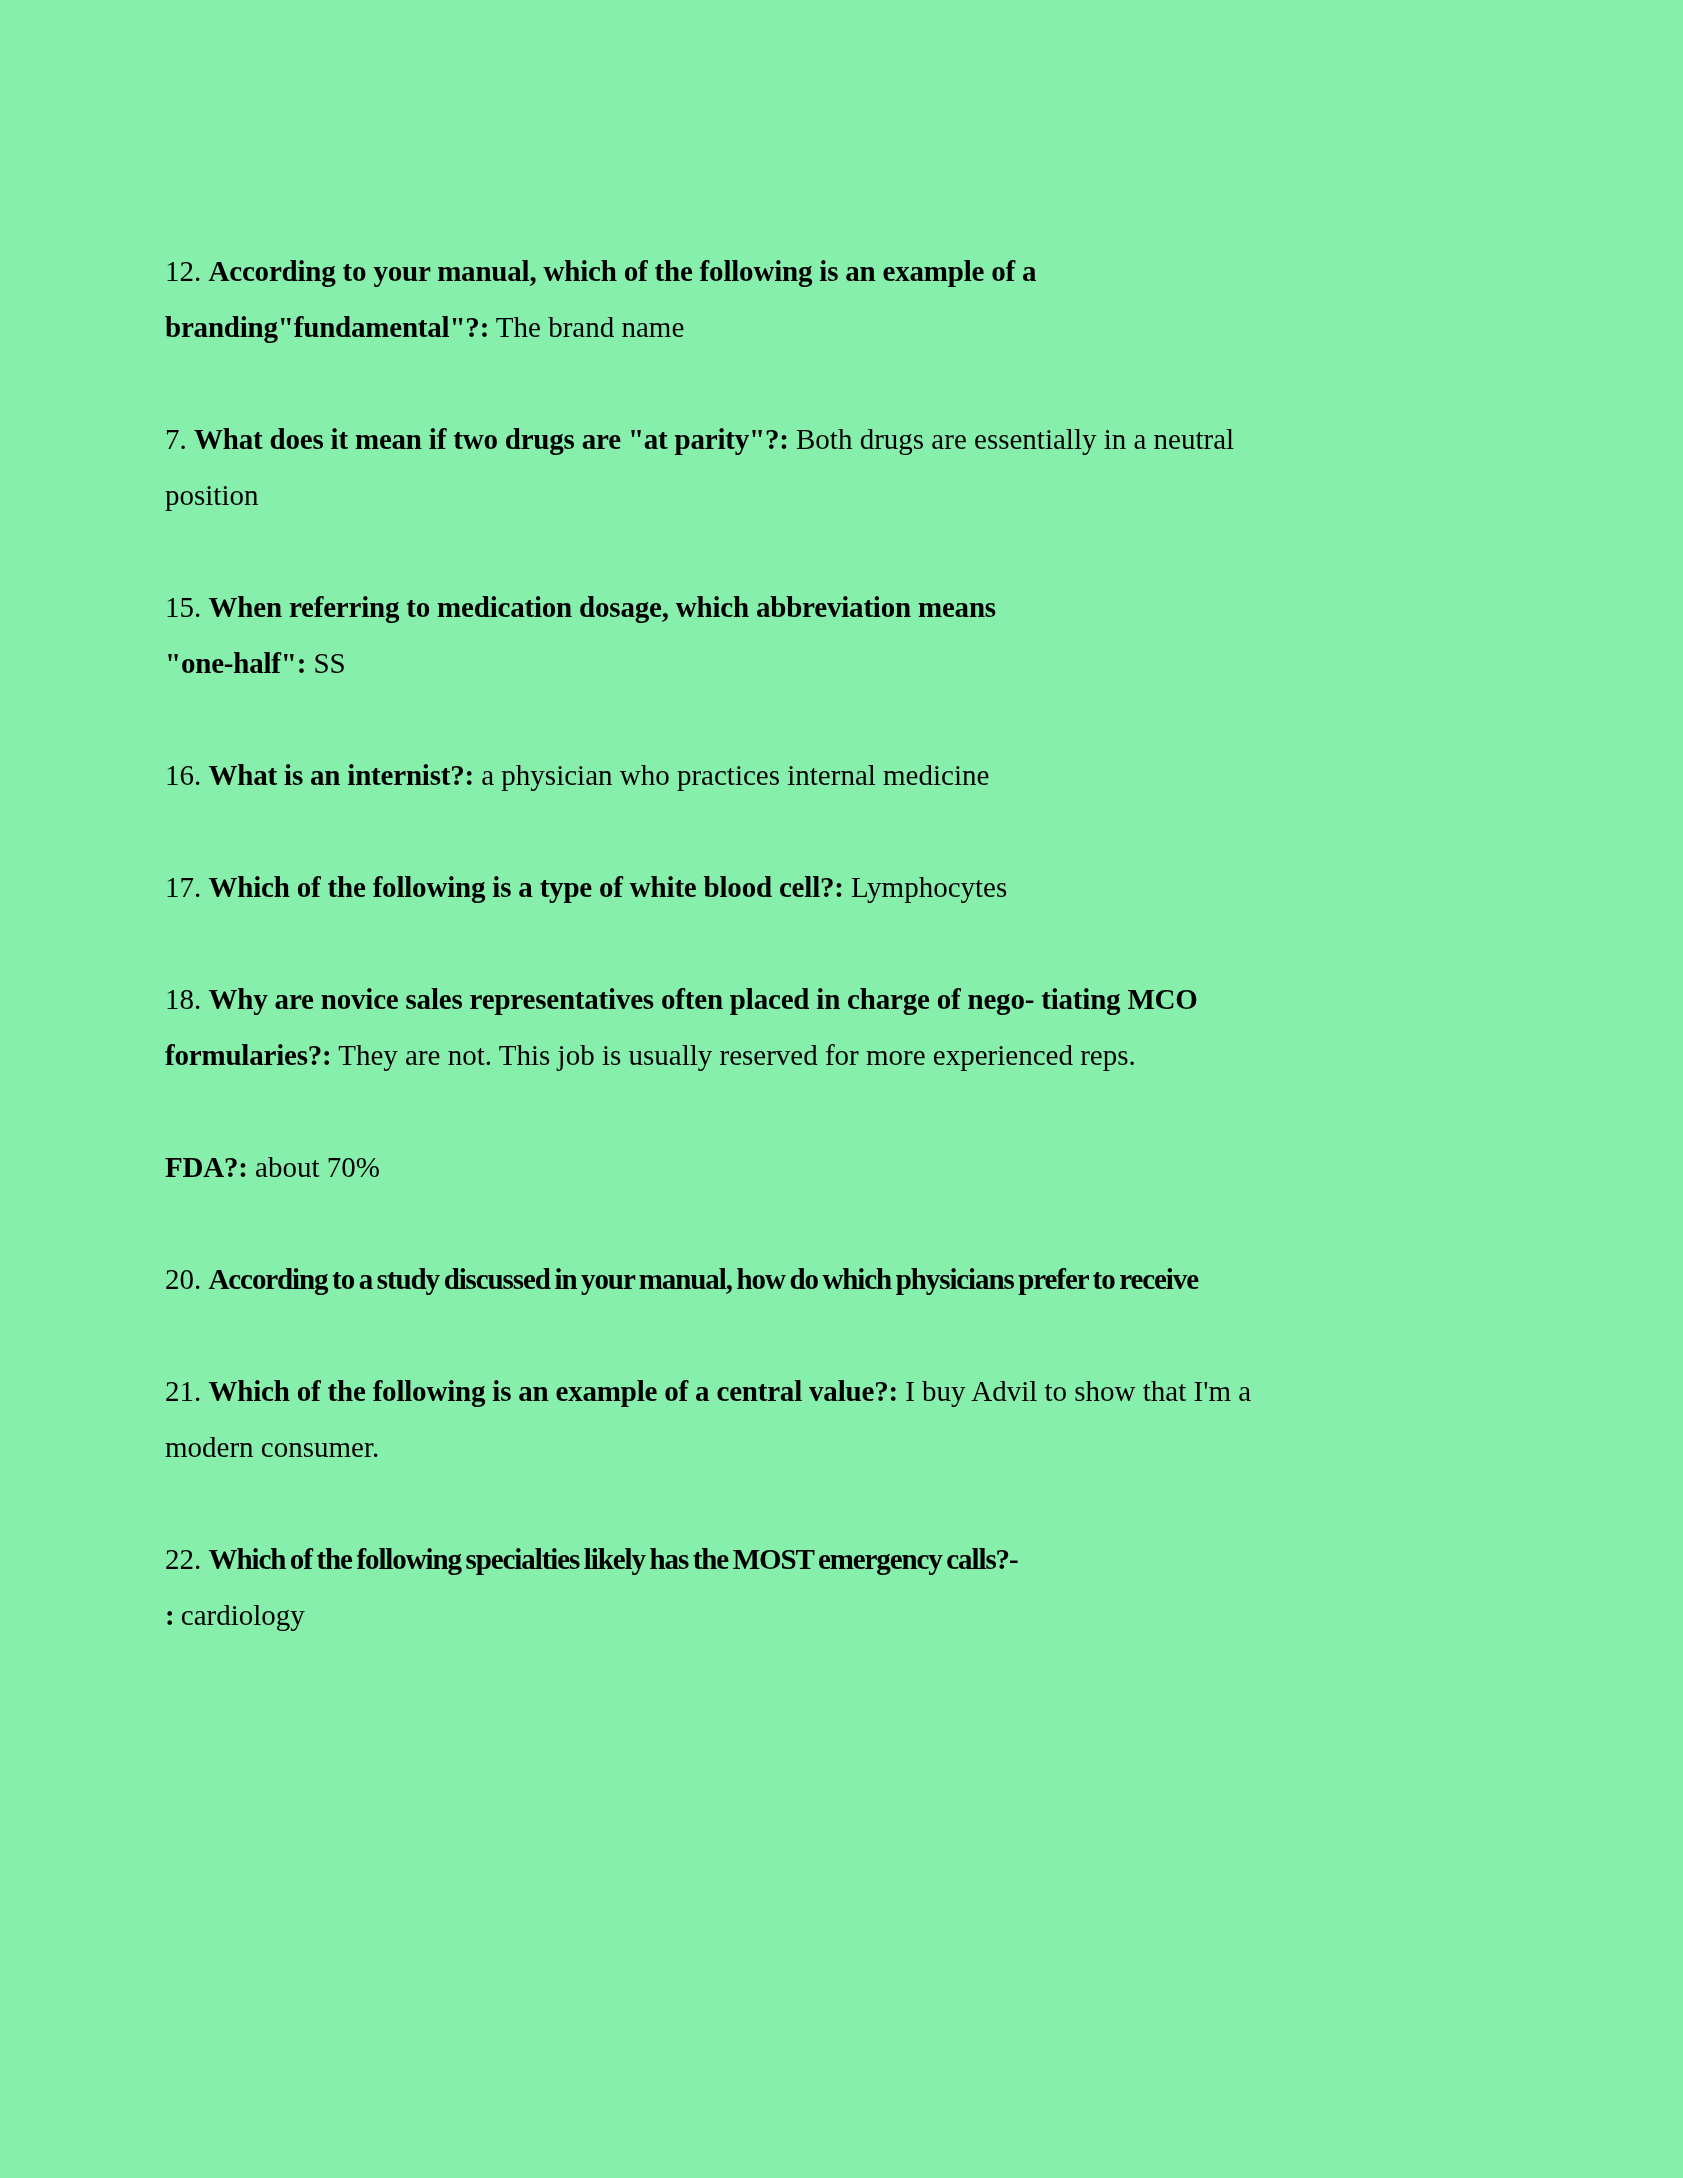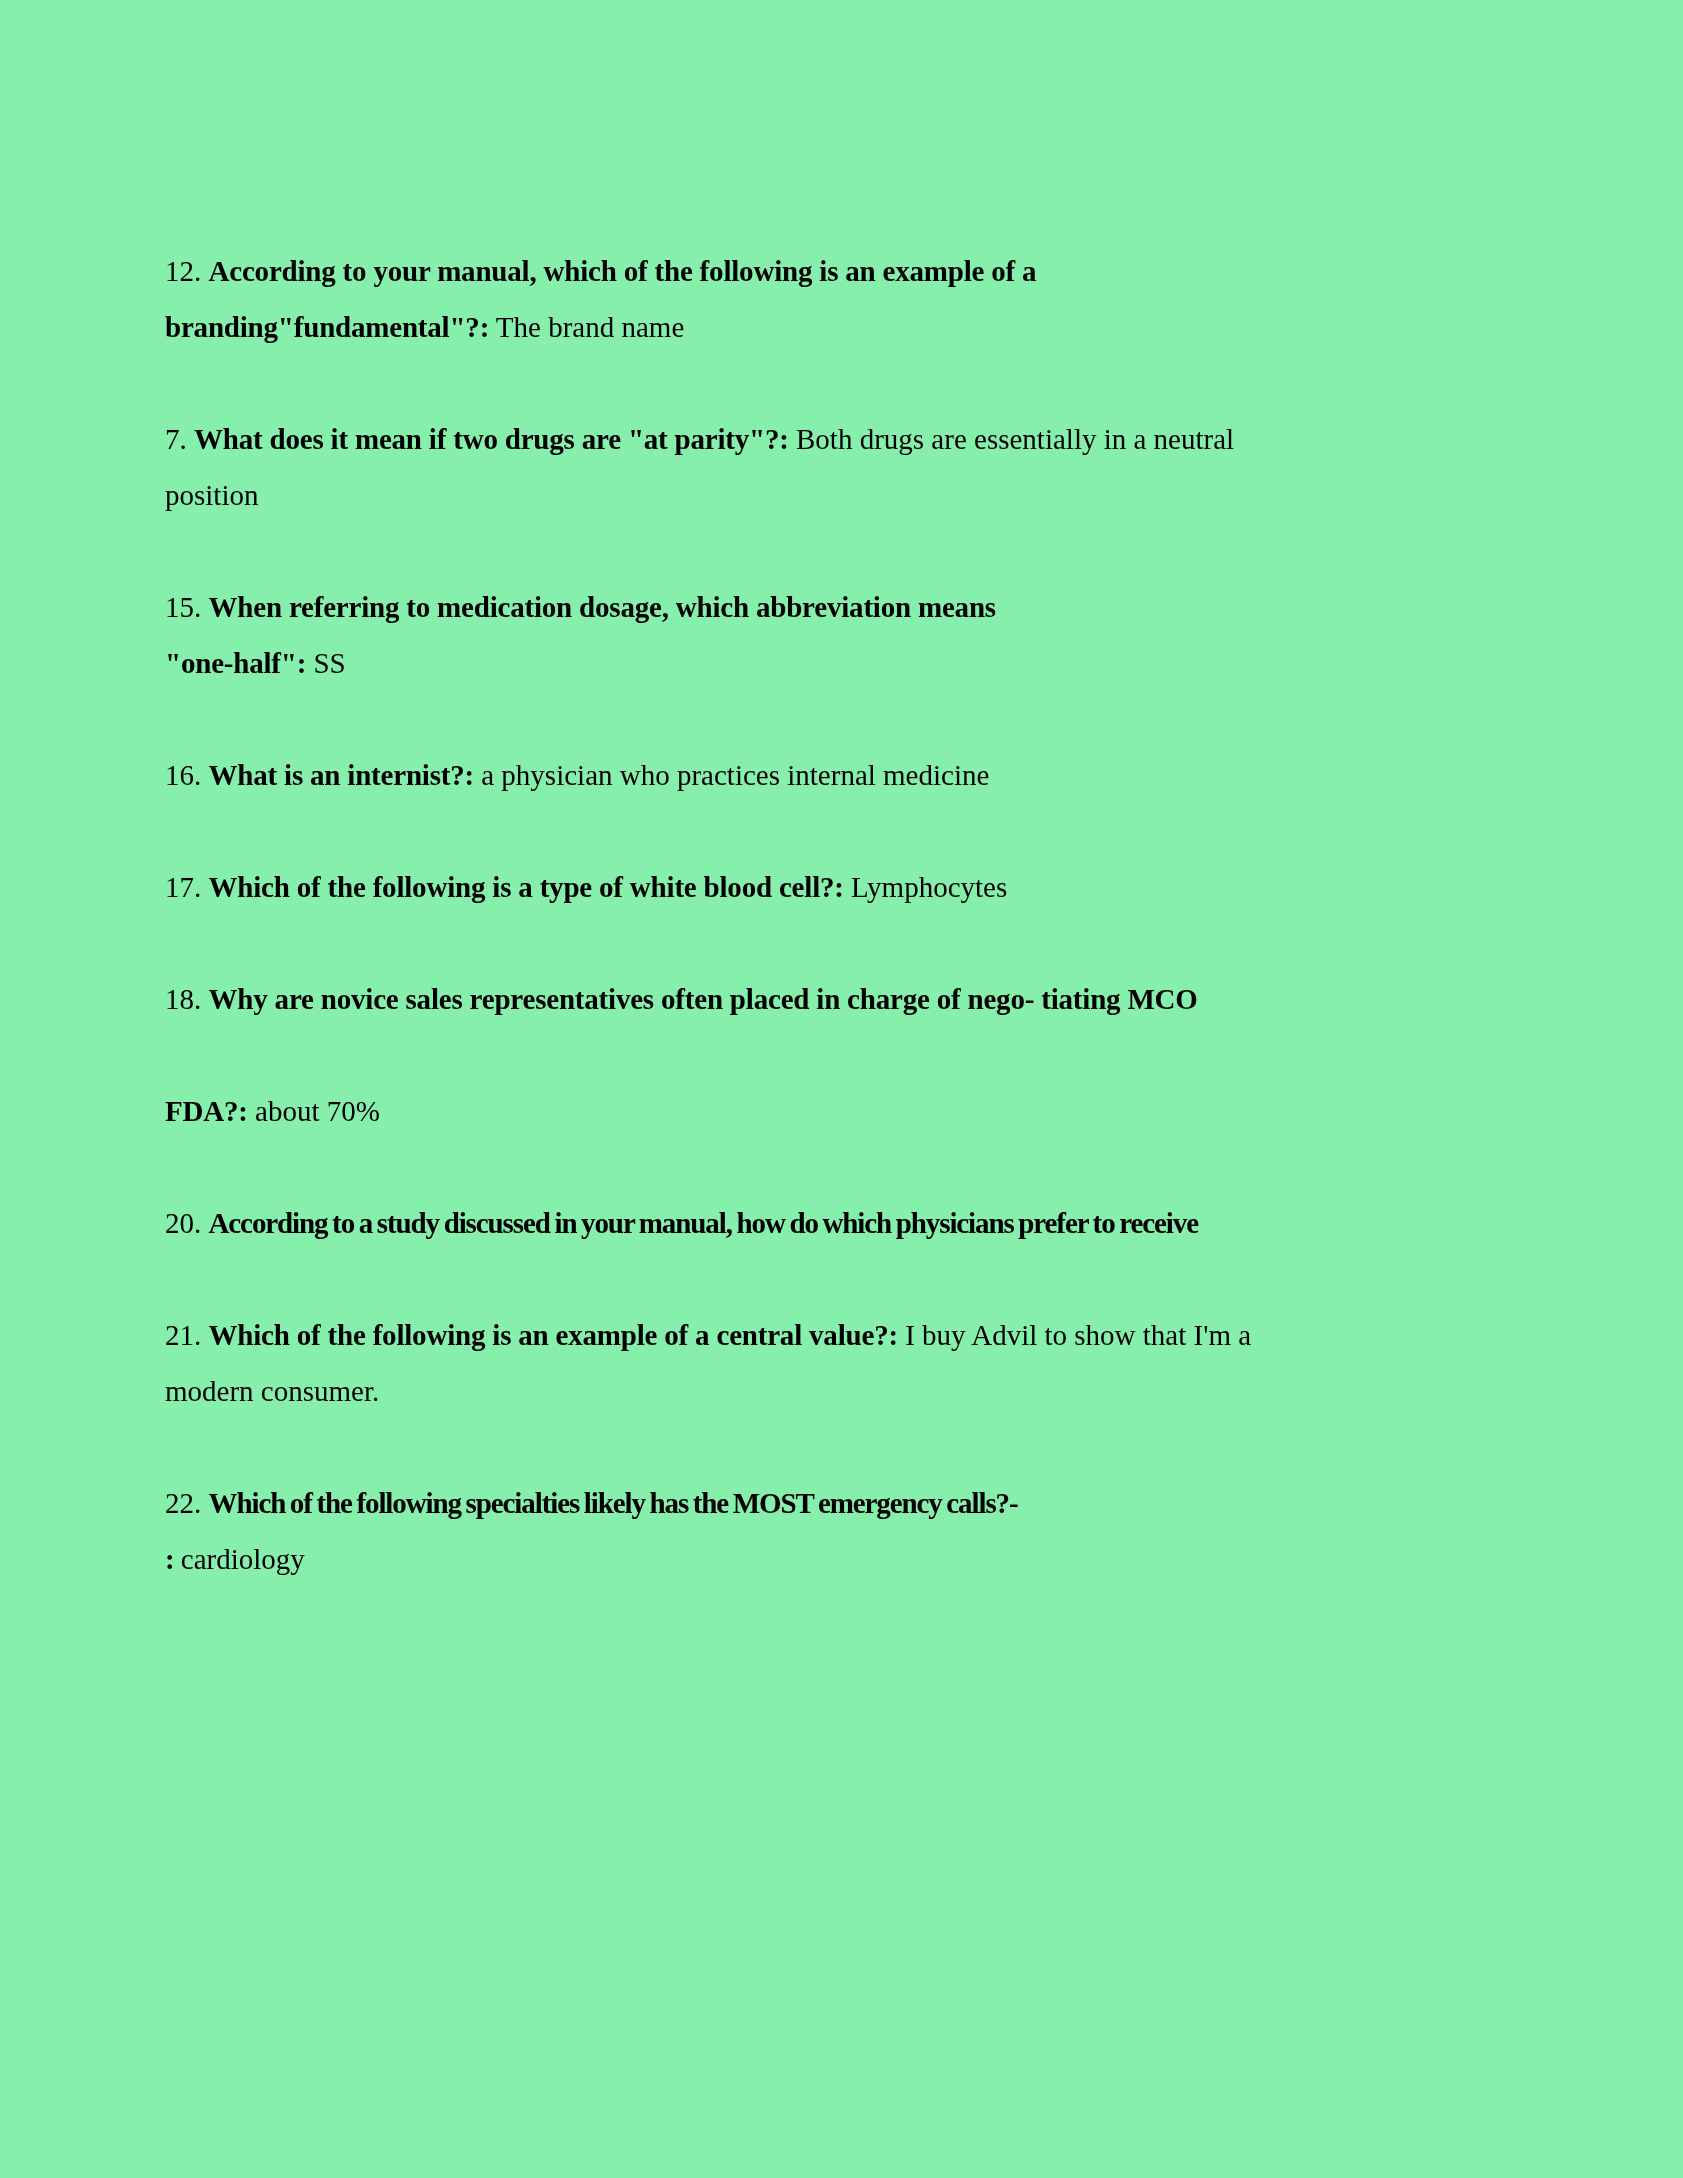--- a/index.html
+++ b/index.html
@@ -65,20 +65,21 @@
         <div class="line"><span class="q">"one-half":</span><span class="a"> SS</span></div>
       </div>
       <div class="item">
         <div class="line"><span class="num">16. </span><span class="q">What is an internist?:</span><span class="a"> a physician who practices internal medicine</span></div>
       </div>
       <div class="item">
         <div class="line"><span class="num">17. </span><span class="q">Which of the following is a type of white blood cell?:</span><span class="a"> Lymphocytes</span></div>
       </div>
       <div class="item">
         <div class="line"><span class="num">18. </span><span class="q">Why are novice sales representatives often placed in charge of nego- tiating MCO</span></div>
+        <div class="line"><span class="q">formularies?:</span><span class="a"> They are not. This job is usually reserved for more experienced reps.</span></div>
       </div>
       <div class="item">
         <div class="line"><span class="q">FDA?:</span><span class="a"> about 70%</span></div>
       </div>
       <div class="item condensed">
         <div class="line"><span class="num">20. </span><span class="q">According to a study discussed in your manual, how do which physicians prefer to receive</span></div>
       </div>
       <div class="item">
         <div class="line"><span class="num">21. </span><span class="q">Which of the following is an example of a central value?:</span><span class="a"> I buy Advil to show that I'm a</span></div>
         <div class="line"><span class="a">modern consumer.</span></div>

